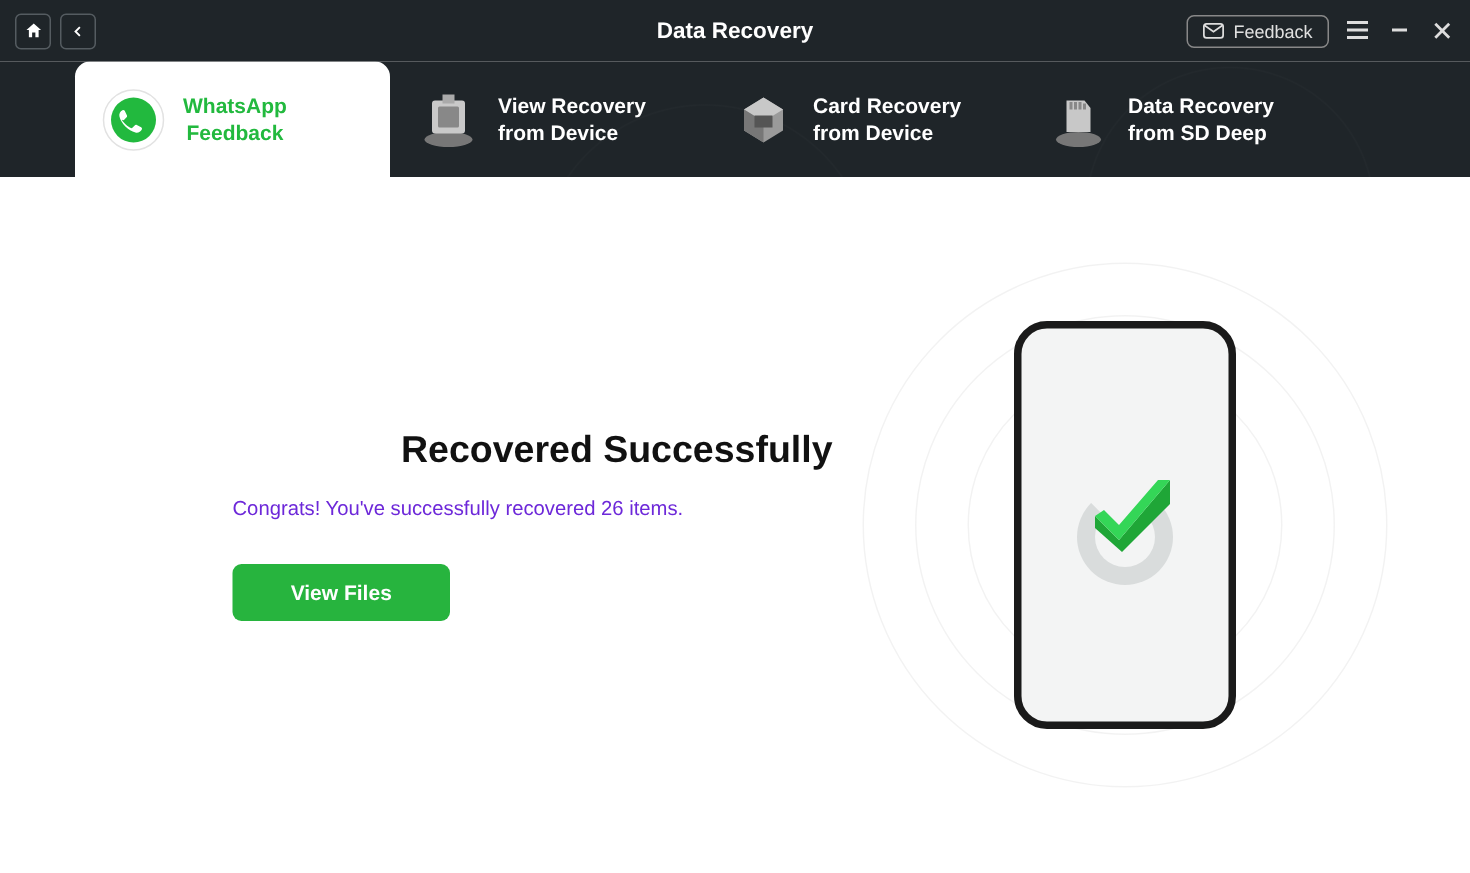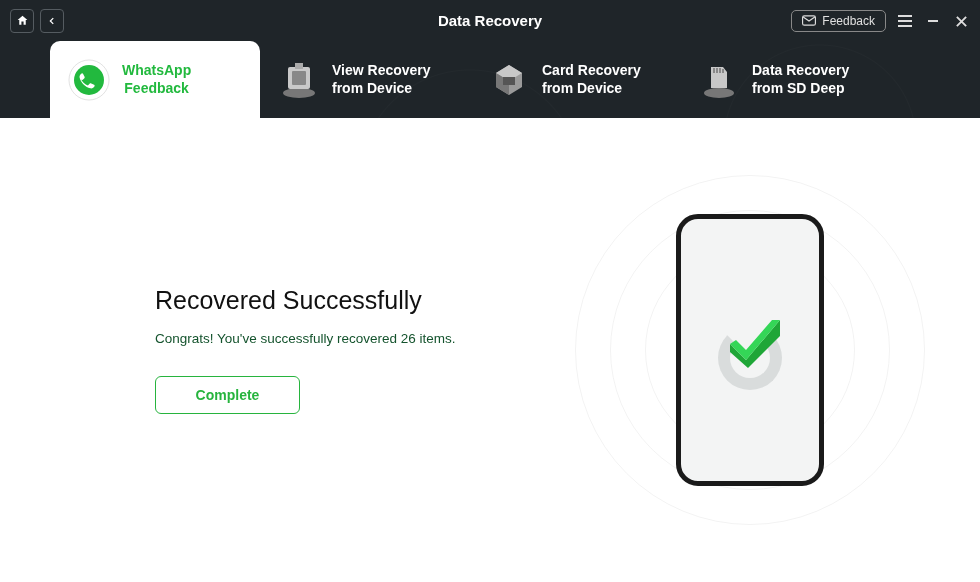--- a/index.html
+++ b/index.html
@@ -75,22 +75,22 @@
   .tab:not(.active) .tab-text { color:#fff; }
 
   .content {
     height: calc(582px - 118px);
     display:flex;
     align-items:center;
     padding: 0 60px 0 155px;
     position:relative;
   }
   .msg-col { width: 400px; }
-  .msg-title { font-size:25px; font-weight:400; color:#111; margin-bottom:16px;}
-  .msg-sub { font-size:13.5px; color:#14532d; margin-bottom:30px;}
+  .msg-title { font-size:25px; font-weight:700; color:#111; margin-bottom:16px;text-align:right;}
+  .msg-sub { font-size:13.5px; color:#6d28d9; margin-bottom:30px;}
   .btn-row { display:flex; gap:12px; }
   .btn {
     width:145px; height:38px; border-radius:6px;
     display:flex; align-items:center; justify-content:center;
     font-weight:700; font-size:14px; cursor:pointer;
   }
   .btn-primary { background:#27b43e; color:#fff; }
   .btn-outline { background:#fff; color:#27b43e; border:1px solid #27b43e; }
 
   .illus {
@@ -227,21 +227,21 @@
       <span>from SD Deep</span>
     </div>
   </div>
 </div>
 
 <div class="content">
   <div class="msg-col">
     <div class="msg-title">Recovered Successfully</div>
     <div class="msg-sub">Congrats! You've successfully recovered 26 items.</div>
     <div class="btn-row">
-      <div class="btn btn-outline">Complete</div>
+      <div class="btn btn-primary">View Files</div>
     </div>
   </div>
 
   <div class="illus">
     <div class="ring r3"></div>
     <div class="ring r2"></div>
     <div class="ring r1"></div>
     <div class="phone">
       <div class="check-wrap">
         <div class="arc"></div>

